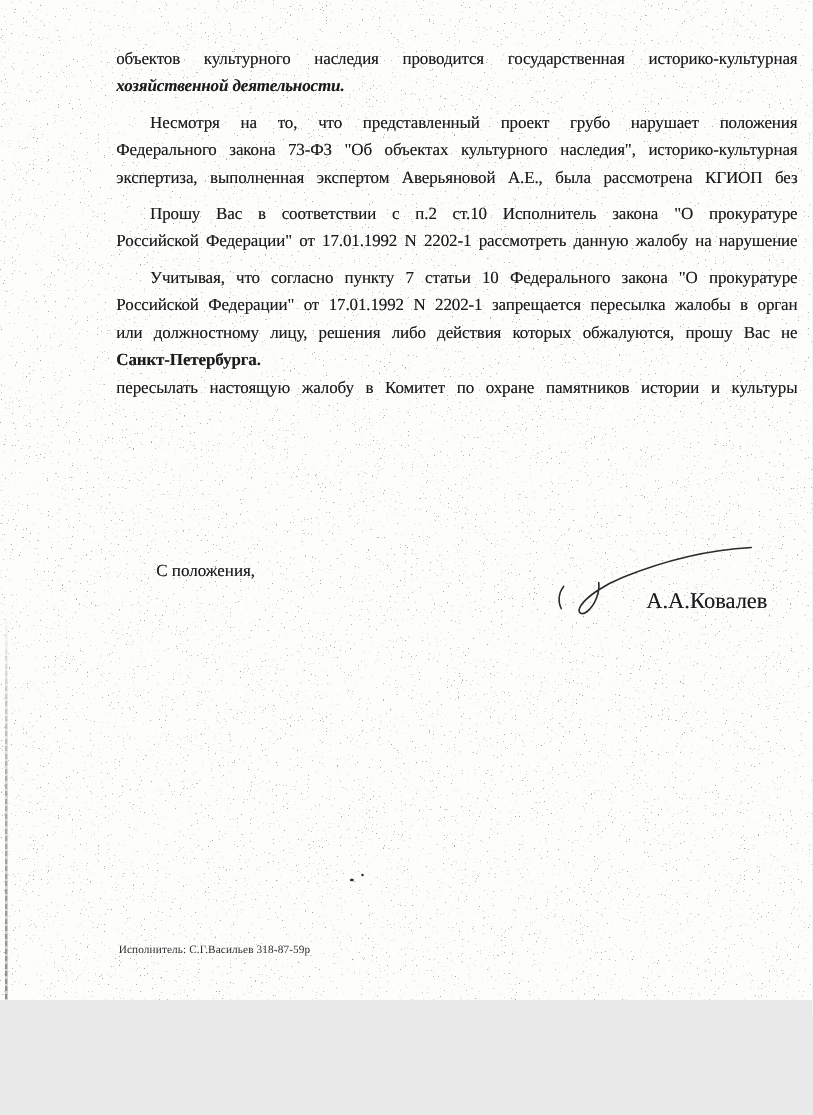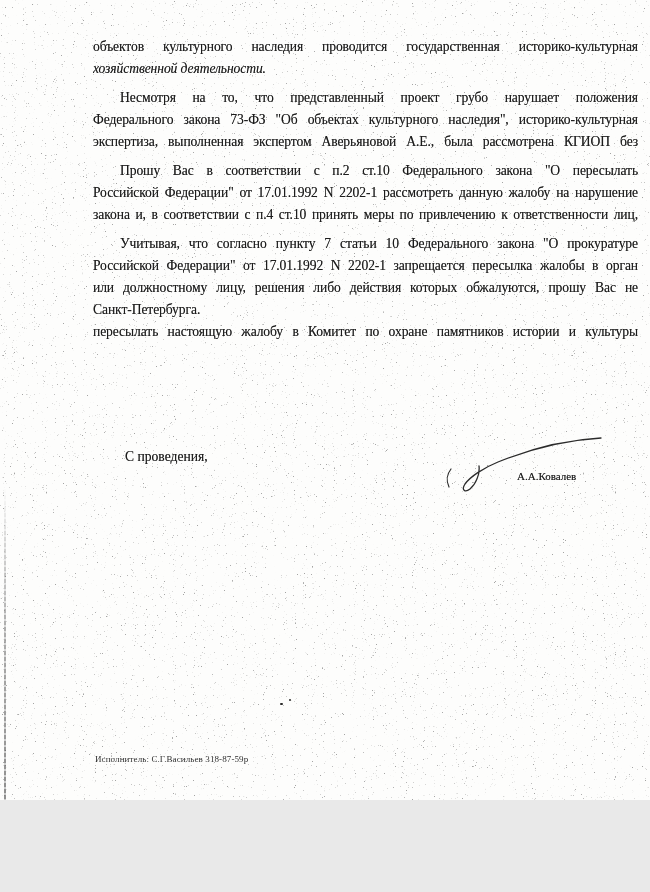--- a/index.html
+++ b/index.html
@@ -22,31 +22,31 @@
   .para{margin:0;padding:0;}
   .para + .para{margin-top:7px;}
   .line{
     height:22px;
     line-height:22px;
     overflow:hidden;
     text-align:justify;
     text-align-last:justify;
     -moz-text-align-last:justify;
   }
-  .line.left{text-align-last:left;-moz-text-align-last:left;}
+  .line.left{text-align-last:left;font-weight:bold;-moz-text-align-last:left;}
   .line.ind{text-indent:27px;}
   .it{font-style:italic;}
   .signoff{
     position:absolute;left:125px;top:449px;
     font-size:13.6px;
     text-shadow:0 0 0.35px rgba(20,20,20,0.55);
   }
   .sig-name{
     position:absolute;left:517px;top:470px;
-    font-size:11px;
+    font-size:18px;
     text-shadow:0 0 0.35px rgba(20,20,20,0.55);
   }
   .sig-svg{position:absolute;left:425px;top:425px;}
   .footer-note{
     position:absolute;left:95px;top:754px;
     font-size:9px;
     color:#2e2e2e;
     letter-spacing:0.1px;
   }
   .scan-line{
@@ -88,36 +88,35 @@
       <div class="line left it">хозяйственной деятельности.</div>
     </div>
 
     <div class="para">
       <div class="line ind">Несмотря на то, что представленный проект грубо нарушает положения</div>
       <div class="line">Федерального закона 73-ФЗ "Об объектах культурного наследия", историко-культурная</div>
       <div class="line">экспертиза, выполненная экспертом Аверьяновой А.Е., была рассмотрена КГИОП без</div>
     </div>
 
     <div class="para">
-      <div class="line ind">Прошу Вас в соответствии с п.2 ст.10 Федерального закона "О пересылать</div>
+      <div class="line ind">Прошу Вас в соответствии с п.2 ст.10 Исполнитель закона "О прокуратуре</div>
       <div class="line">Российской Федерации" от 17.01.1992 N 2202-1 рассмотреть данную жалобу на нарушение</div>
-      <div class="line">закона и, в соответствии с п.4 ст.10 принять меры по привлечению к ответственности лиц,</div>
     </div>
 
     <div class="para">
       <div class="line ind">Учитывая, что согласно пункту 7 статьи 10 Федерального закона "О прокуратуре</div>
       <div class="line">Российской Федерации" от 17.01.1992 N 2202-1 запрещается пересылка жалобы в орган</div>
       <div class="line">или должностному лицу, решения либо действия которых обжалуются, прошу Вас не</div>
       <div class="line left">Санкт-Петербурга.</div>
       <div class="line">пересылать настоящую жалобу в Комитет по охране памятников истории и культуры</div>
     </div>
 
   </div>
 
-  <div class="signoff">С проведения,</div>
+  <div class="signoff">С положения,</div>
 
   <svg class="sig-svg" width="200" height="75" viewBox="0 0 200 75" aria-hidden="true">
     <path d="M 176 13 C 140 15 105 24 73 37 C 58 43 45 52 40 59 C 36 65 40 68 45 64 C 51 59 55 49 54 41" fill="none" stroke="#2b2b2b" stroke-width="1.3" stroke-linecap="round"></path>
     <path d="M 26 44 C 22 49 21 56 24 62" fill="none" stroke="#2b2b2b" stroke-width="1.2" stroke-linecap="round"></path>
   </svg>
 
   <div class="sig-name">А.А.Ковалев</div>
 
   <div class="footer-note">Исполнитель: С.Г.Васильев 318-87-59р</div>
 

